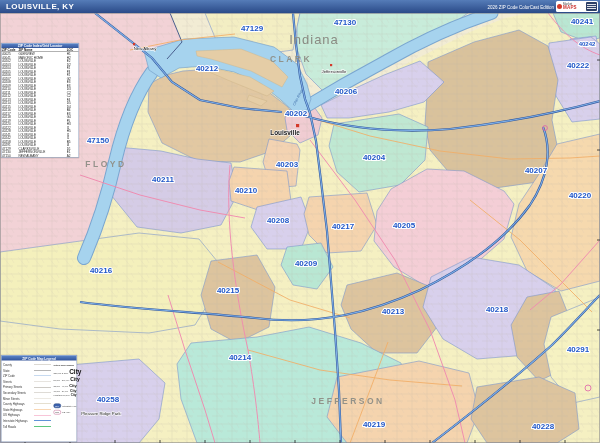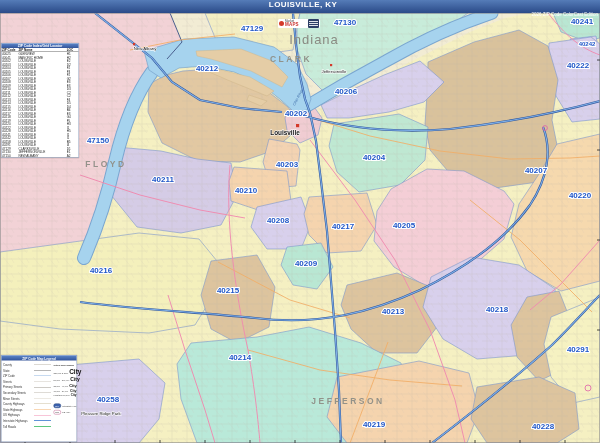--- a/index.html
+++ b/index.html
@@ -1,20 +1,20 @@
 <!DOCTYPE html>
 <html><head>
 <meta charset="utf-8">
 <style>
   html,body{margin:0;padding:0;background:#dcdcdc;}
   #screen{position:relative;width:600px;height:443px;overflow:hidden;background:#f2ecd4;
           font-family:"Liberation Sans",sans-serif;}
   
   .titlebar{position:absolute;top:0;left:0;width:600px;height:13px;
-            background:linear-gradient(#557cb8,#2a4a88);display:flex;align-items:center;z-index:30;flex-direction:column;}
+            background:linear-gradient(#557cb8,#2a4a88);display:flex;align-items:center;z-index:30;}
   .tb-title{color:#fff;font-size:8px;font-weight:bold;margin-left:6px;letter-spacing:.4px;white-space:nowrap;}
   .tb-edition{margin-left:auto;color:#fff;font-size:9px;transform:scale(.5);transform-origin:right center;white-space:nowrap;margin-right:2px;}
   .tb-logo{width:42px;height:11px;background:#fff;border-radius:1.5px;margin-right:2px;display:flex;align-items:center;padding:0 1px;box-sizing:border-box;}
   .tb-logo .dot{width:5px;height:5px;border-radius:50%;background:#d43a2a;margin-right:1px;flex:0 0 auto;}
   .tb-logo .wordmark{display:flex;flex-direction:column;line-height:1;}
   .tb-logo .w1{font-size:3px;color:#444;}
   .tb-logo .w2{font-size:4.5px;font-weight:bold;color:#c9302c;letter-spacing:.2px;}
   .tb-logo .block{margin-left:auto;width:11px;height:9px;background:#2d3f66;border-radius:1px;
                   display:flex;flex-direction:column;justify-content:space-evenly;padding:1px;box-sizing:border-box;}
   .tb-logo .block i{display:block;height:1px;background:#fff;opacity:.85;}

